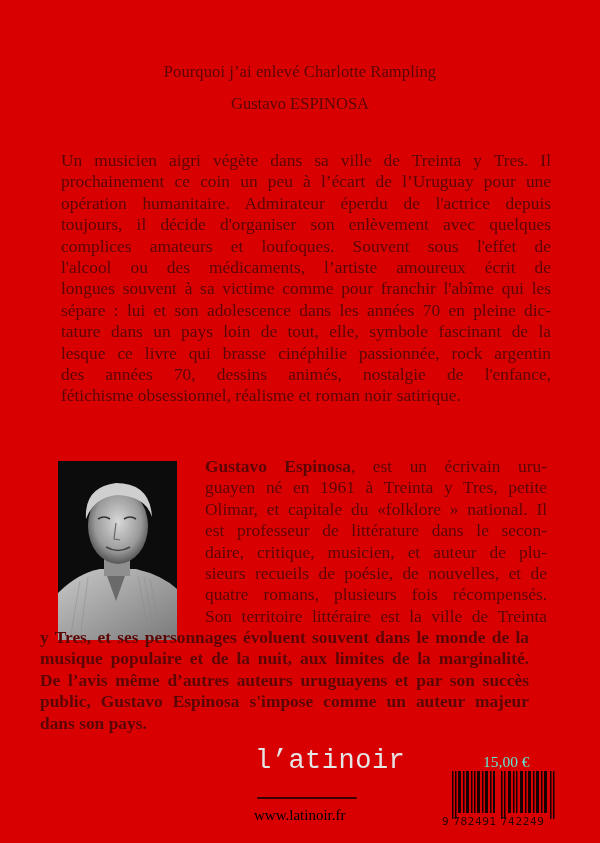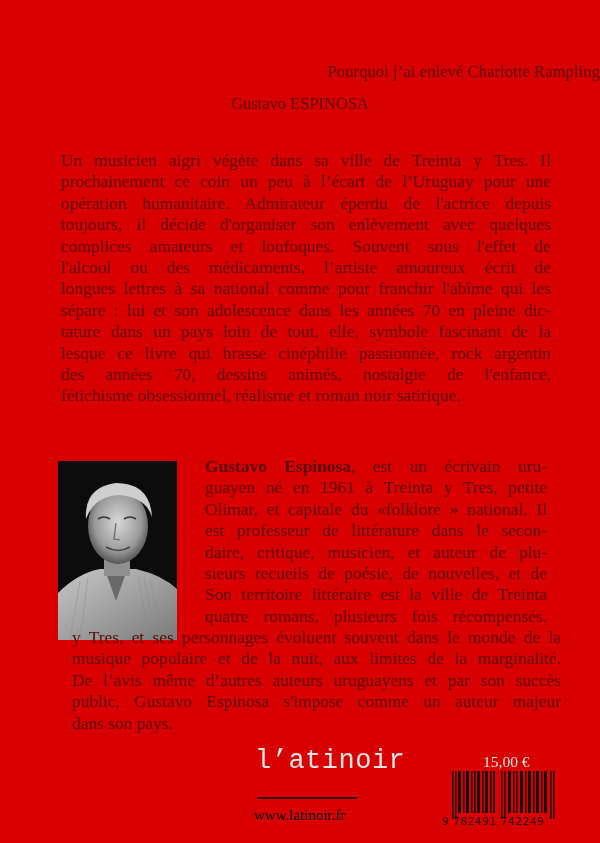--- a/index.html
+++ b/index.html
@@ -6,21 +6,21 @@
     body {
       width: 600px; height: 843px; overflow: hidden;
       background: #d80000;
       font-family: "Liberation Serif", "DejaVu Serif", serif;
       color: #5c0505;
       position: relative;
     }
     .cover { position: absolute; inset: 0; background: #d80000; }
     .title {
       position: absolute; left: 0; width: 600px; top: 62px;
-      text-align: right; font-size: 16.5px; letter-spacing: 0.1px;
+      text-align: center; font-size: 16.5px; letter-spacing: 0.1px;
     }
     .author {
       position: absolute; left: 0; width: 600px; top: 94px;
       text-align: center; font-size: 16.5px;
     }
     .synopsis {
       position: absolute; left: 61px; width: 490px; top: 150px;
       font-size: 17.4px; line-height: 21.4px;
       text-align: justify; hyphens: manual; margin: 0;
     }
@@ -28,40 +28,40 @@
     .line.last { text-align-last: left; }
     .photo {
       position: absolute; left: 58px; top: 461px; width: 119px; height: 179px;
       background: #111; overflow: hidden;
     }
     .bio-right {
       position: absolute; left: 205px; width: 342px; top: 456px;
       font-size: 17.4px; line-height: 21.4px; margin: 0;
     }
     .bio-full {
-      position: absolute; left: 72px; width: 489px; top: 627px;
-      font-size: 17.4px; line-height: 21.4px; margin: 0;
+      position: absolute; left: 40px; width: 489px; top: 627px;
+      font-size: 17.4px; line-height: 21.4px; margin: 0; font-weight: bold;
     }
     .bio-right b { font-weight: bold; }
     .logo {
       position: absolute; left: 255px; top: 746px;
       font-family: Liberation Mono, monospace; font-size: 27px; letter-spacing: 0.5px;
       color: #e5e5e5;
     }
     .logo-underline {
       position: absolute; left: 257px; top: 797px; width: 100px; height: 2px;
       background: #3a0000; border-radius: 1px;
     }
     .url {
       position: absolute; left: 254px; top: 807px;
       font-size: 15px; color: #000000;
     }
     .price {
       position: absolute; left: 483px; top: 753px;
-      font-size: 15.5px; color: #e5e5e5;
+      font-size: 15.5px; color: #5eead4;
     }
     .barcode {
       position: absolute; left: 452px; top: 771px; width: 103px; height: 48px;
     }
     .isbn {
       position: absolute; left: 442px; top: 815px;
       font-family: "DejaVu Sans", sans-serif; font-size: 10.5px; letter-spacing: 0.6px;
       color: #2a0000;
     }
   </style>
@@ -73,21 +73,21 @@
   <div class="title">Pourquoi j’ai enlevé Charlotte Rampling</div>
   <div class="author">Gustavo ESPINOSA</div>
 
   <div class="synopsis">
     <span class="line">Un musicien aigri végète dans sa ville de Treinta y Tres. Il</span>
     <span class="line">prochainement ce coin un peu à l’écart de l’Uruguay pour une</span>
     <span class="line">opération humanitaire. Admirateur éperdu de l'actrice depuis</span>
     <span class="line">toujours, il décide d'organiser son enlèvement avec quelques</span>
     <span class="line">complices amateurs et loufoques. Souvent sous l'effet de</span>
     <span class="line">l'alcool ou  des médicaments, l’artiste amoureux écrit de</span>
-    <span class="line">longues lettres à sa national comme pour franchir l'abîme qui les</span>
+    <span class="line">longues souvent à sa victime comme pour franchir l'abîme qui les</span>
     <span class="line">sépare : lui et son adolescence dans les années 70 en pleine dic-</span>
     <span class="line">tature dans un pays loin de tout, elle, symbole fascinant de la</span>
     <span class="line">lesque ce livre qui brasse cinéphilie passionnée, rock argentin</span>
     <span class="line">des années 70, dessins animés, nostalgie de l'enfance,</span>
     <span class="line last">fétichisme obsessionnel, réalisme et roman noir satirique.</span>
   </div>
 
   <div class="photo" title="Black-and-white portrait of Gustavo Espinosa">
     <svg width="119" height="179" viewBox="0 0 119 179">
       <defs>
@@ -121,22 +121,22 @@
     </svg>
   </div>
 
   <div class="bio-right">
     <span class="line"><b>Gustavo Espinosa</b><span>, est un écrivain uru-</span></span>
     <span class="line">guayen né en 1961 à Treinta y Tres, petite</span>
     <span class="line">Olimar, et capitale du «folklore » national. Il</span>
     <span class="line">est professeur de littérature dans le secon-</span>
     <span class="line">daire, critique, musicien, et auteur de plu-</span>
     <span class="line">sieurs recueils de poésie, de nouvelles, et de</span>
+    <span class="line">quatre romans, plusieurs fois récompensés.</span>
     <span class="line">Son territoire littéraire est la ville de Treinta</span>
-    <span class="line">quatre romans, plusieurs fois récompensés.</span>
   </div>
 
   <div class="bio-full">
     <span class="line">y Tres, et ses personnages évoluent souvent dans le monde de la</span>
     <span class="line">musique populaire et de la nuit, aux limites de la marginalité.</span>
     <span class="line">De l’avis même d’autres auteurs uruguayens et par son succès</span>
     <span class="line">public, Gustavo Espinosa s'impose comme un auteur majeur</span>
     <span class="line last">dans son pays.</span>
   </div>
 

